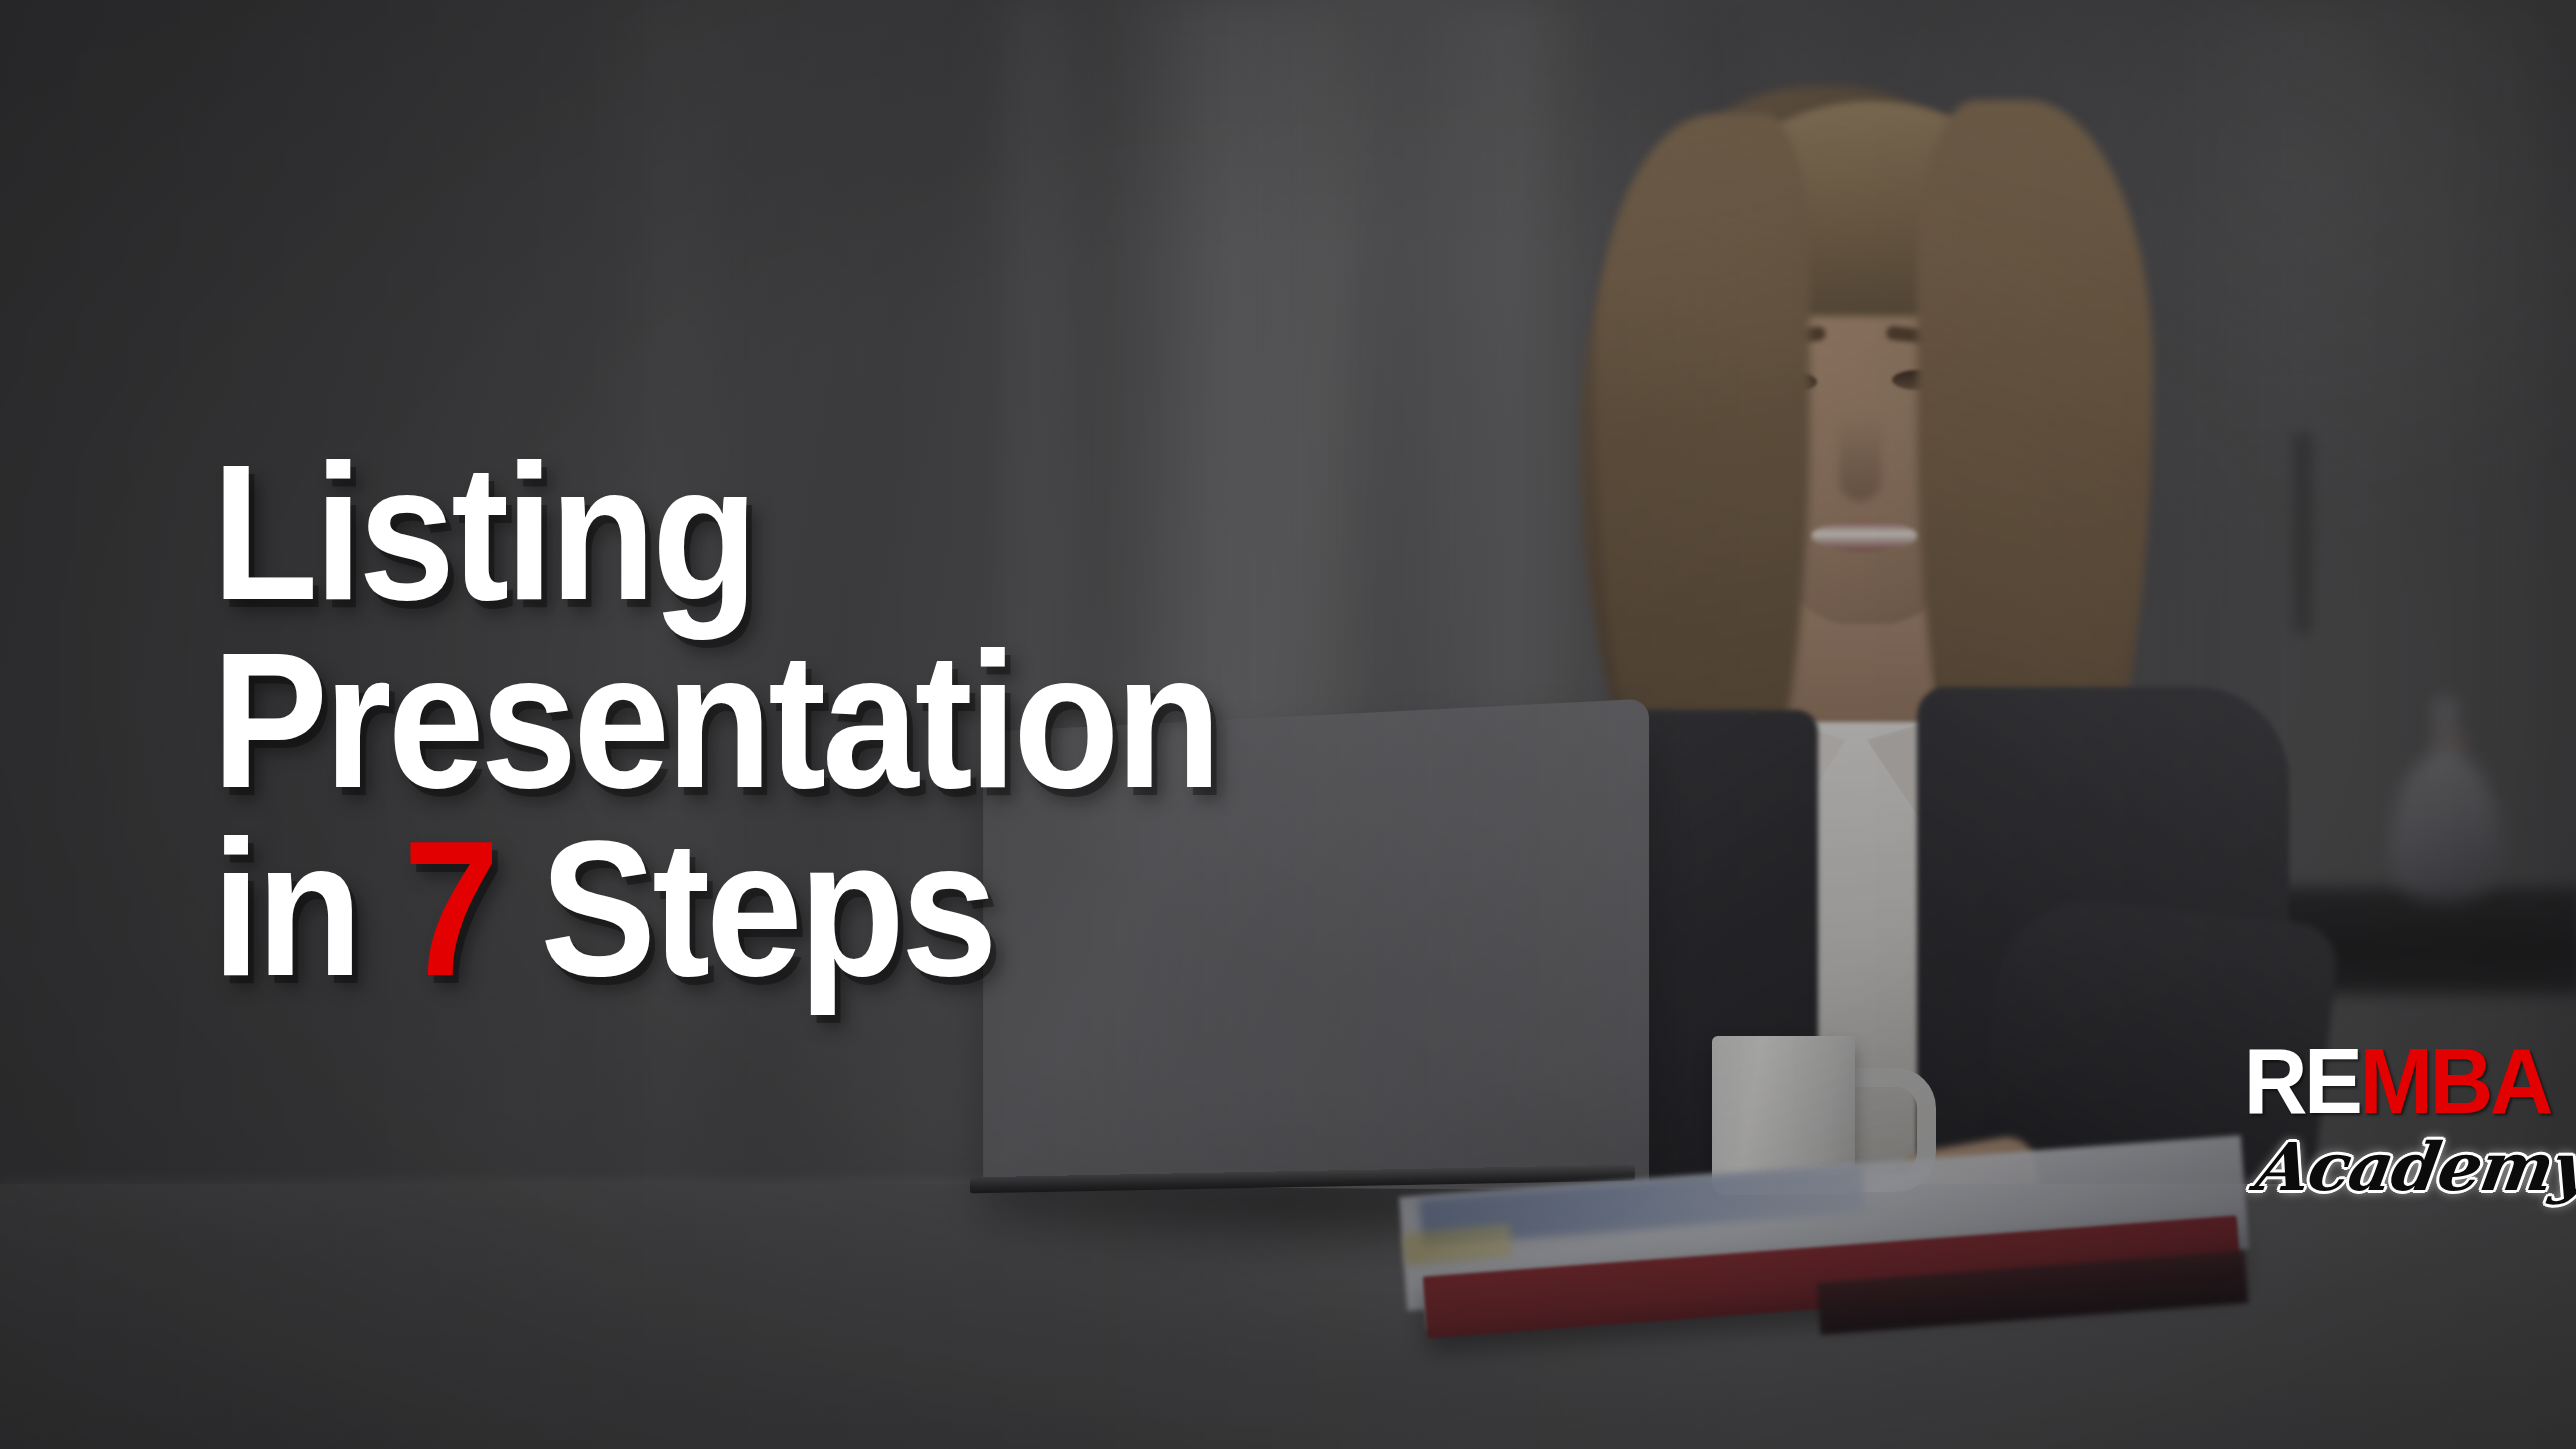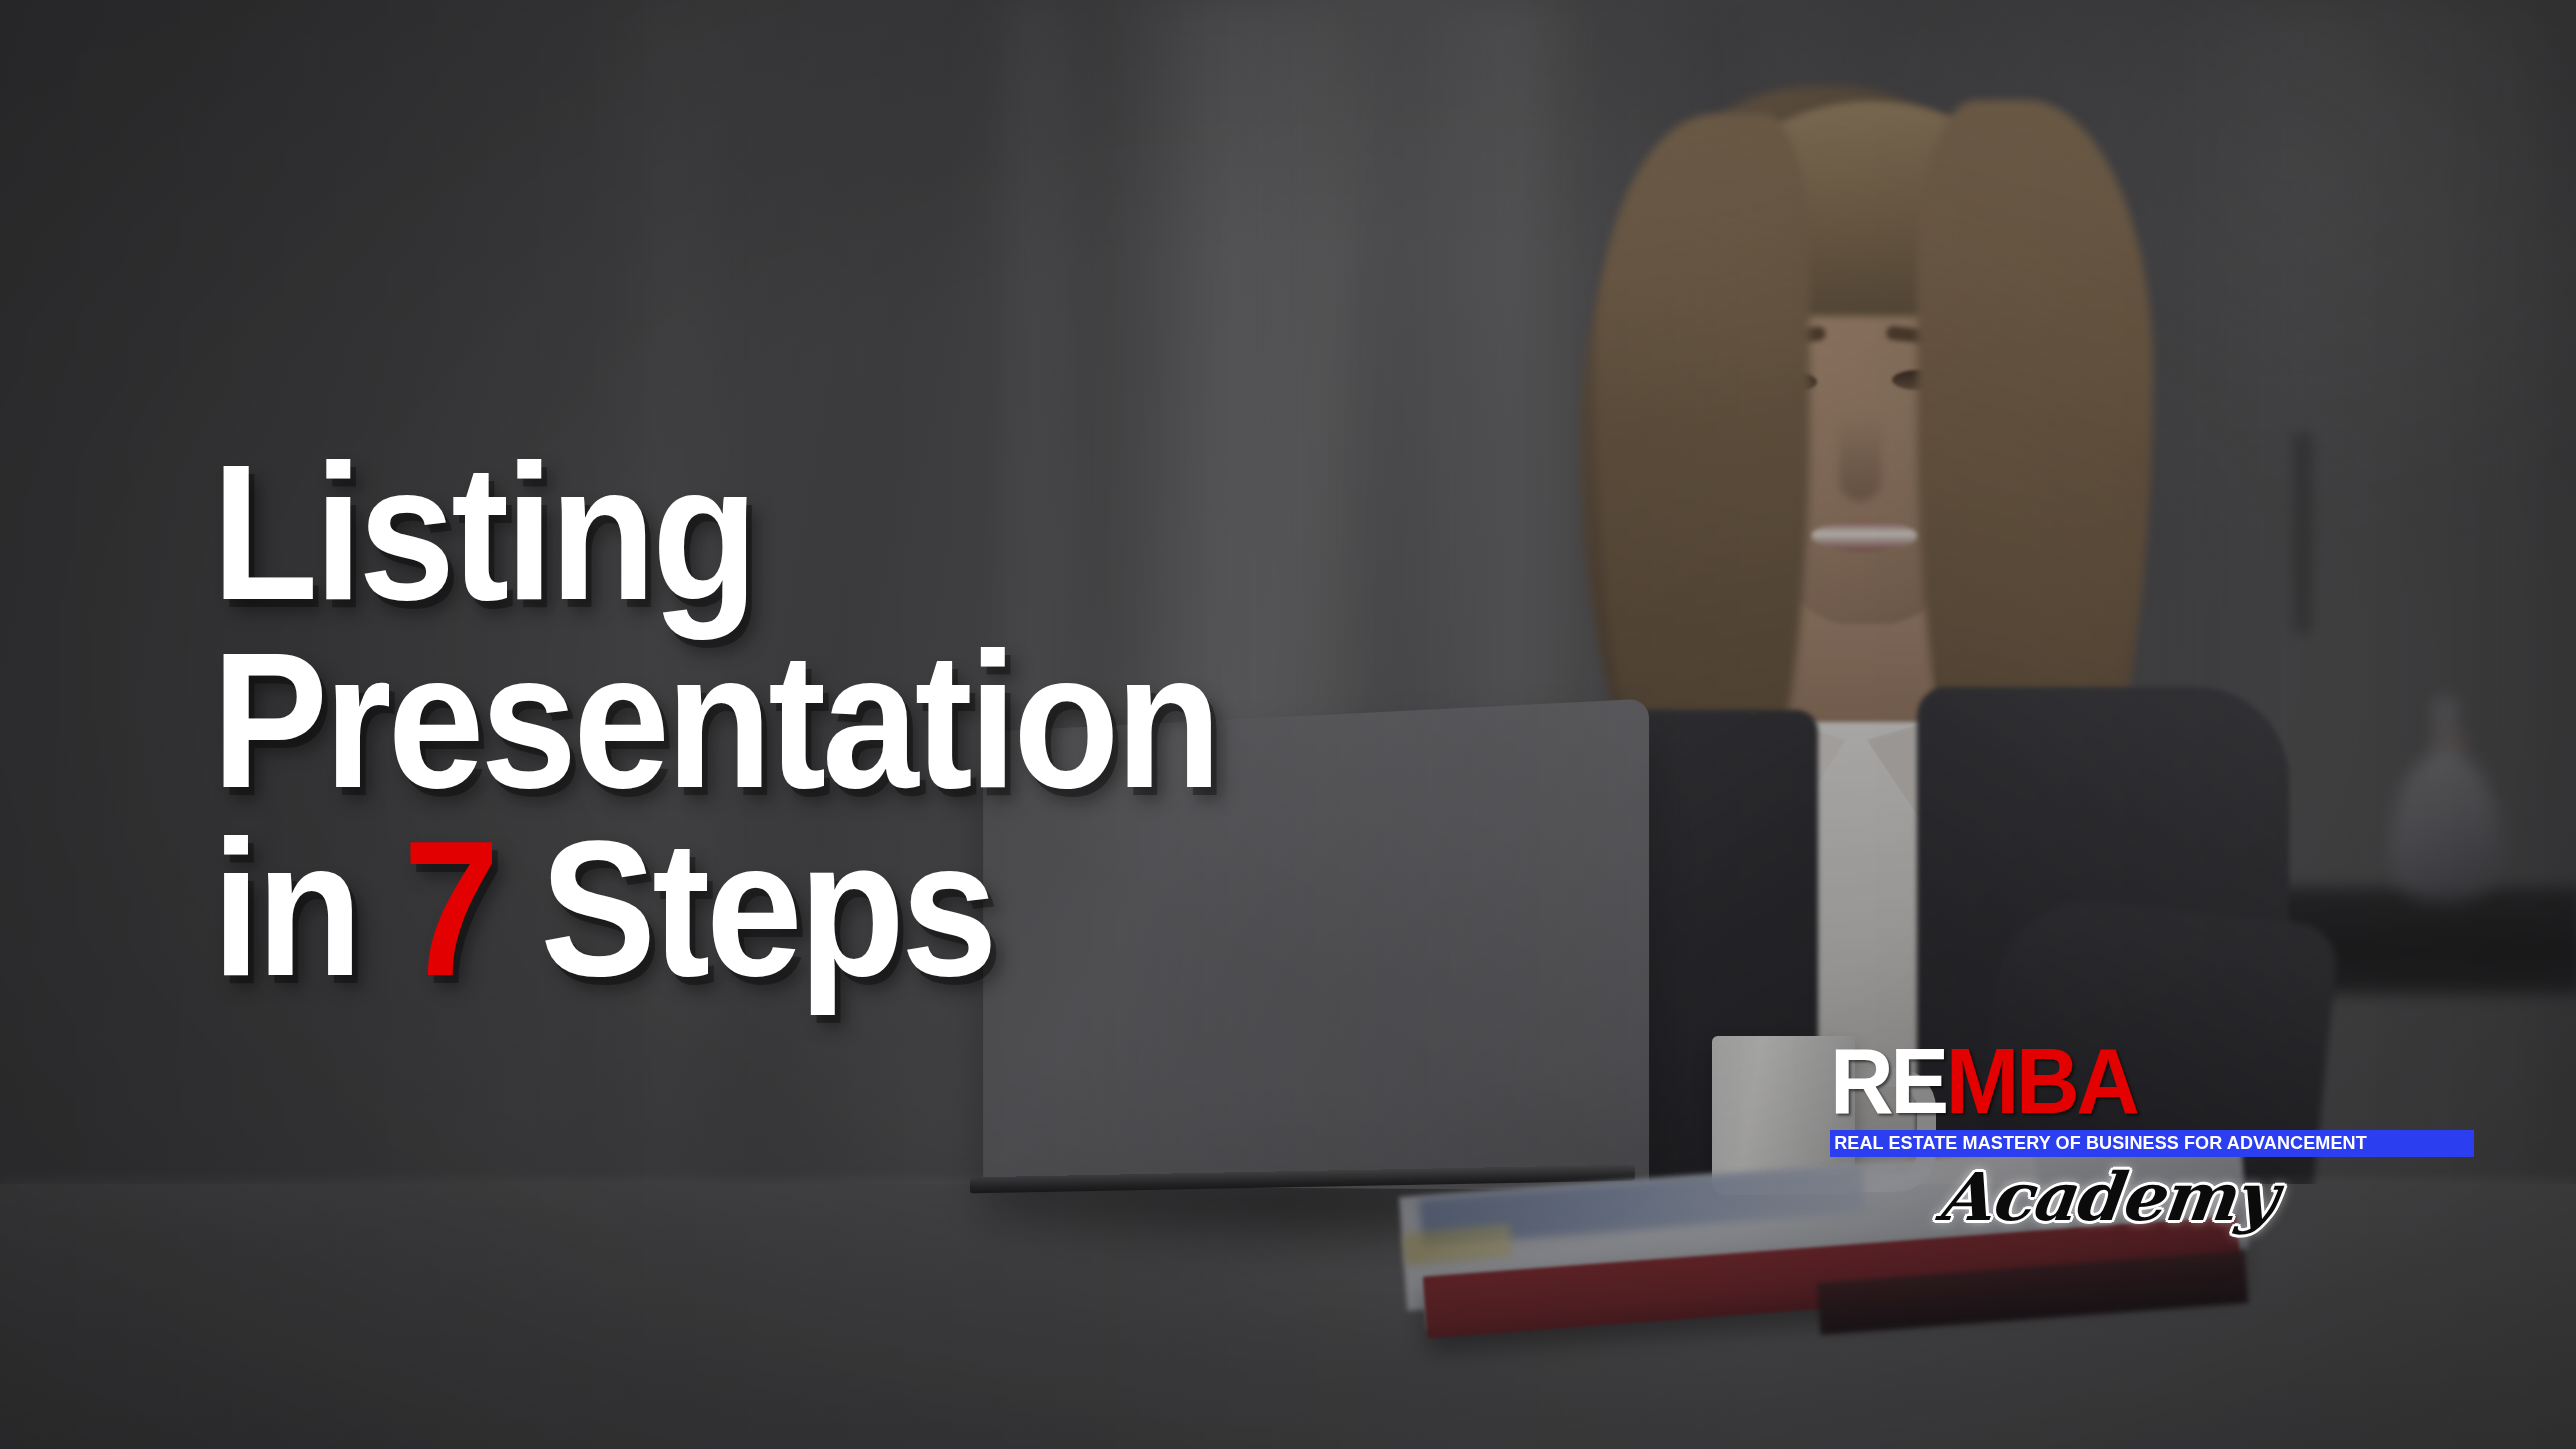--- a/index.html
+++ b/index.html
@@ -295,21 +295,21 @@
       6.4px 7.9px 0 rgba(0,0,0,.34),
       11.4px 13px 18.6px rgba(0,0,0,.40);
     white-space: nowrap;
     transform: scaleX(0.90);
     transform-origin: left top;
   }
   .headline .line { display: block; }
   .hl-accent { color: #e20000; }
 
   
-  .logo { position: absolute; left: 1830px; top: 1035px; width: 645px; }
+  .logo { position: absolute; left: 1931px; top: 1035px; width: 645px; text-align: right; }
   .logo-wordmark {
     font-family: "Liberation Sans", sans-serif;
     font-weight: 700;
     font-size: 92px;
     line-height: 1;
     letter-spacing: -3.6px;
     white-space: nowrap;
     transform: scaleX(0.96);
     transform-origin: left top;
     text-shadow: 2.1px 2.1px 2.9px rgba(0,0,0,.55);
@@ -424,20 +424,17 @@
   </div>
 
   <div class="headline">
     <span class="line">Listing</span>
     <span class="line">Presentation</span>
     <span class="line"><span>in </span><span class="hl-accent">7</span><span> Steps</span></span>
   </div>
 
   <div class="logo">
     <div class="logo-wordmark"><span class="logo-re">RE</span><span class="logo-mba">MBA</span></div>
-    <div class="logo-bar">
-      <span class="logo-bar-text">REAL ESTATE MASTERY OF BUSINESS FOR ADVANCEMENT</span>
-    </div>
     <div class="logo-academy">Academy</div>
   </div>
 
 </div>
 
 
 </body></html>

